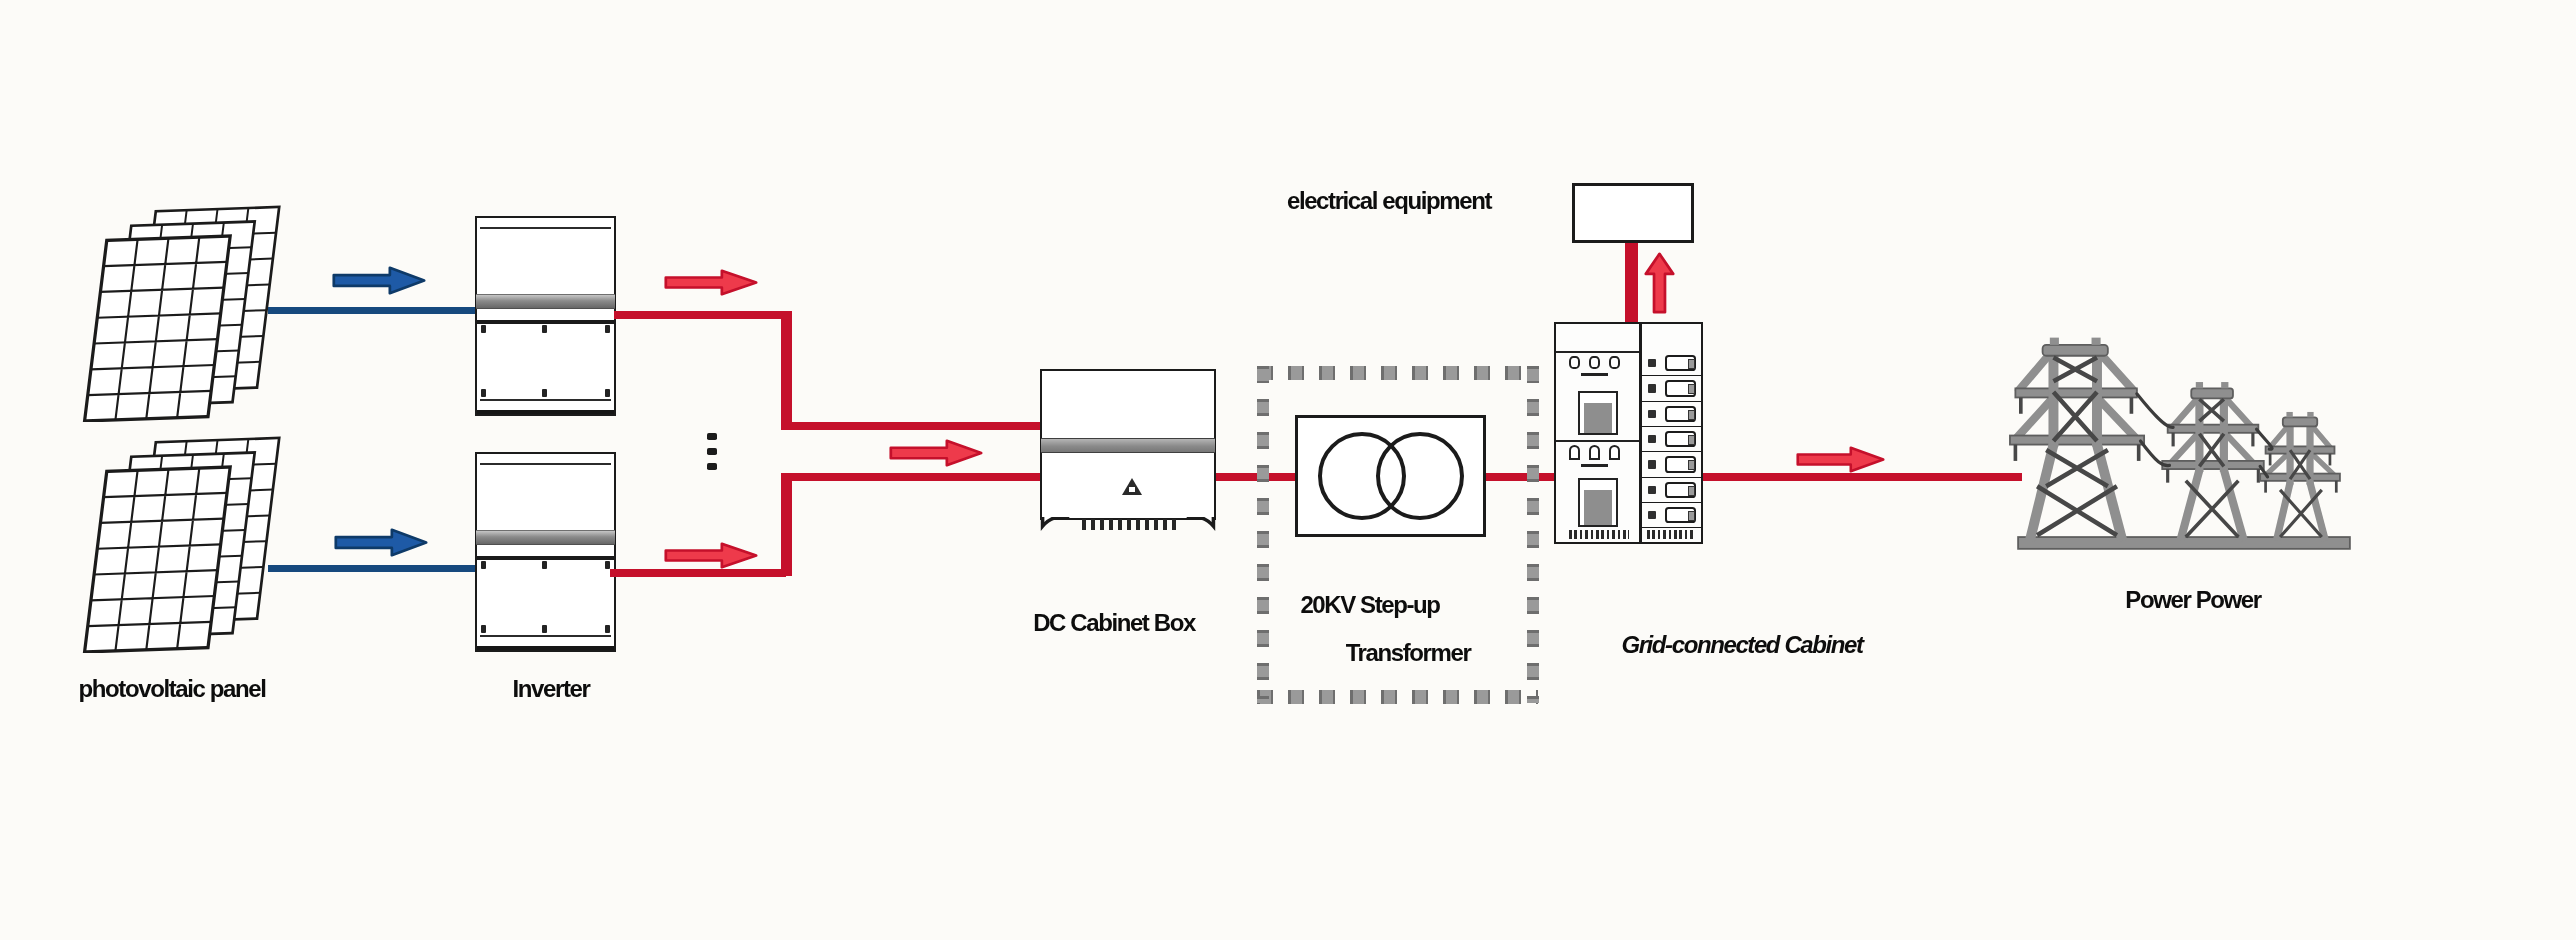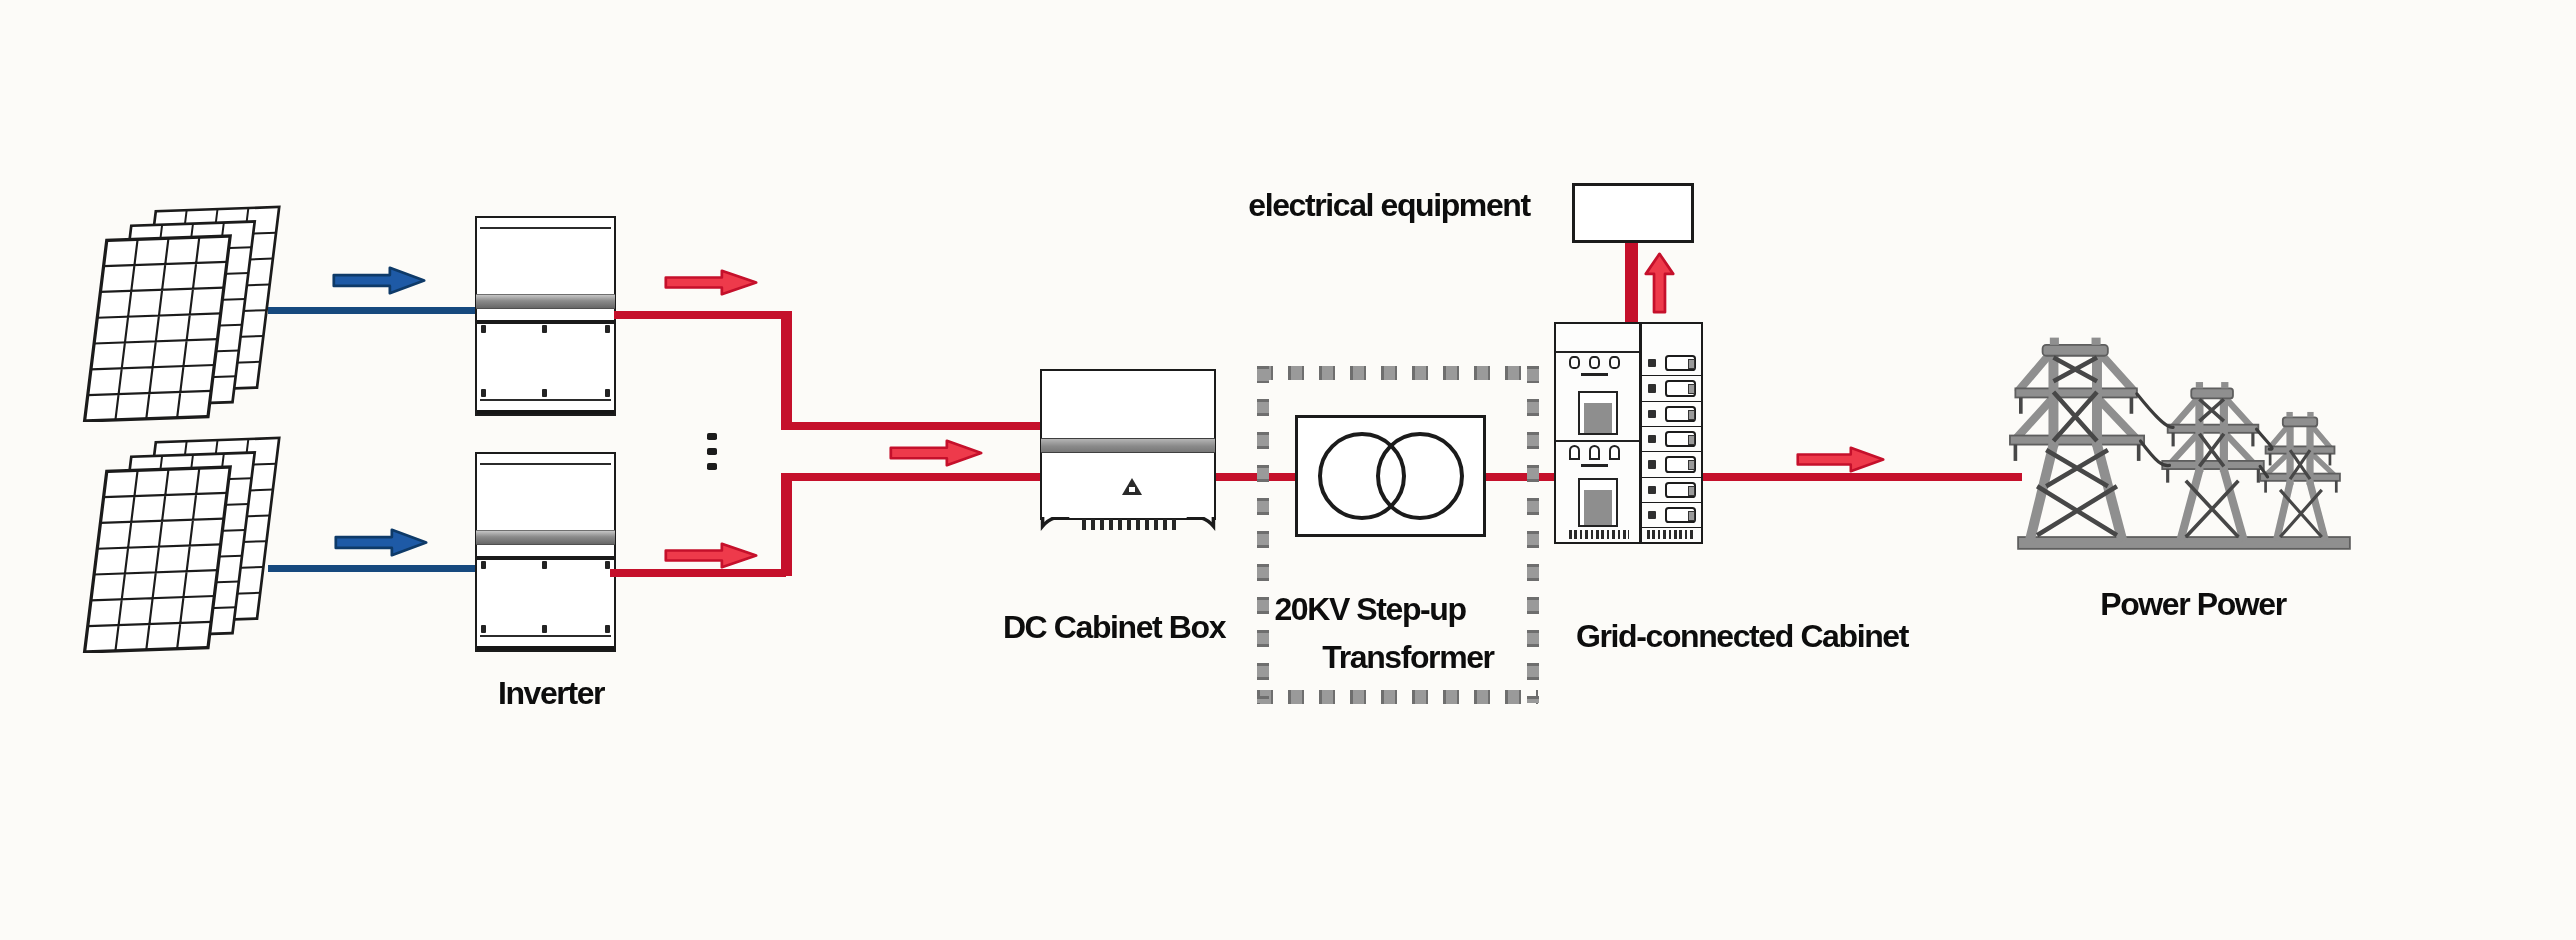--- a/index.html
+++ b/index.html
@@ -3,21 +3,21 @@
 <meta charset="utf-8">
 <style>
   * { box-sizing: border-box; margin: 0; padding: 0; }
   html,body { background:#ffffff; }
   body { font-family:"Liberation Sans", sans-serif; }
   #canvas {
     position:relative; width:2576px; height:941px; overflow:hidden;
     background: var(--background, #fcfbf8);
   }
   .lbl {
-    position:absolute; font-weight:700; font-size:32px; letter-spacing:-1.4px;
+    position:absolute; font-weight:700; font-size:24px; letter-spacing:-1.4px;
     color:#0d0d0d; white-space:nowrap; line-height:1; transform:translateX(-50%);
   }
   
   .rline { position:absolute; background:var(--red-line,#c5102b); }
   .bline { position:absolute; background:var(--blue-line,#16497e); }
   
   .harrow, .varrow { position:absolute; }
   .harrow svg, .varrow svg { display:block; width:100%; height:100%; }
   .arrow-red path { fill:var(--red-arrow,#ee3a4b); stroke:var(--red-line,#c5102b); stroke-width:3; stroke-linejoin:round; }
   .arrow-blue path { fill:var(--blue-arrow,#1e5aa6); stroke:var(--blue-arrow-edge,#0e3a68); stroke-width:3; stroke-linejoin:round; }
@@ -397,22 +397,23 @@
     </g>
 
     <g stroke="#3c3c3c" stroke-width="3.5" fill="none" stroke-linecap="round">
       <path d="M144,66 C168,96 178,104 184,103"></path>
       <path d="M148,118 C166,142 172,146 180,145"></path>
       <path d="M276,105 C290,122 298,128 290,127"></path>
       <path d="M280,146 C290,160 288,158 288,157"></path>
     </g>
   </svg>
 
+  <div class="lbl" style="left:172px; top:677px;">photovoltaic panel</div>
   <div class="lbl" style="left:551px; top:677px;">Inverter</div>
   <div class="lbl" style="left:1114px; top:611px;">DC Cabinet Box</div>
   <div class="lbl" style="left:1370px; top:593px;">20KV Step-up</div>
   <div class="lbl" style="left:1408px; top:641px;">Transformer</div>
-  <div class="lbl" style="left:1742px; top:620px;">Grid-connected Cabinet</div>
+  <div class="lbl" style="left:1742px; top:633px;font-style:italic;">Grid-connected Cabinet</div>
   <div class="lbl" style="left:1389px; top:189px;">electrical equipment</div>
   <div class="lbl" style="left:2193px; top:588px;">Power Power</div>
 
 </div>
 
 
 </body></html>

